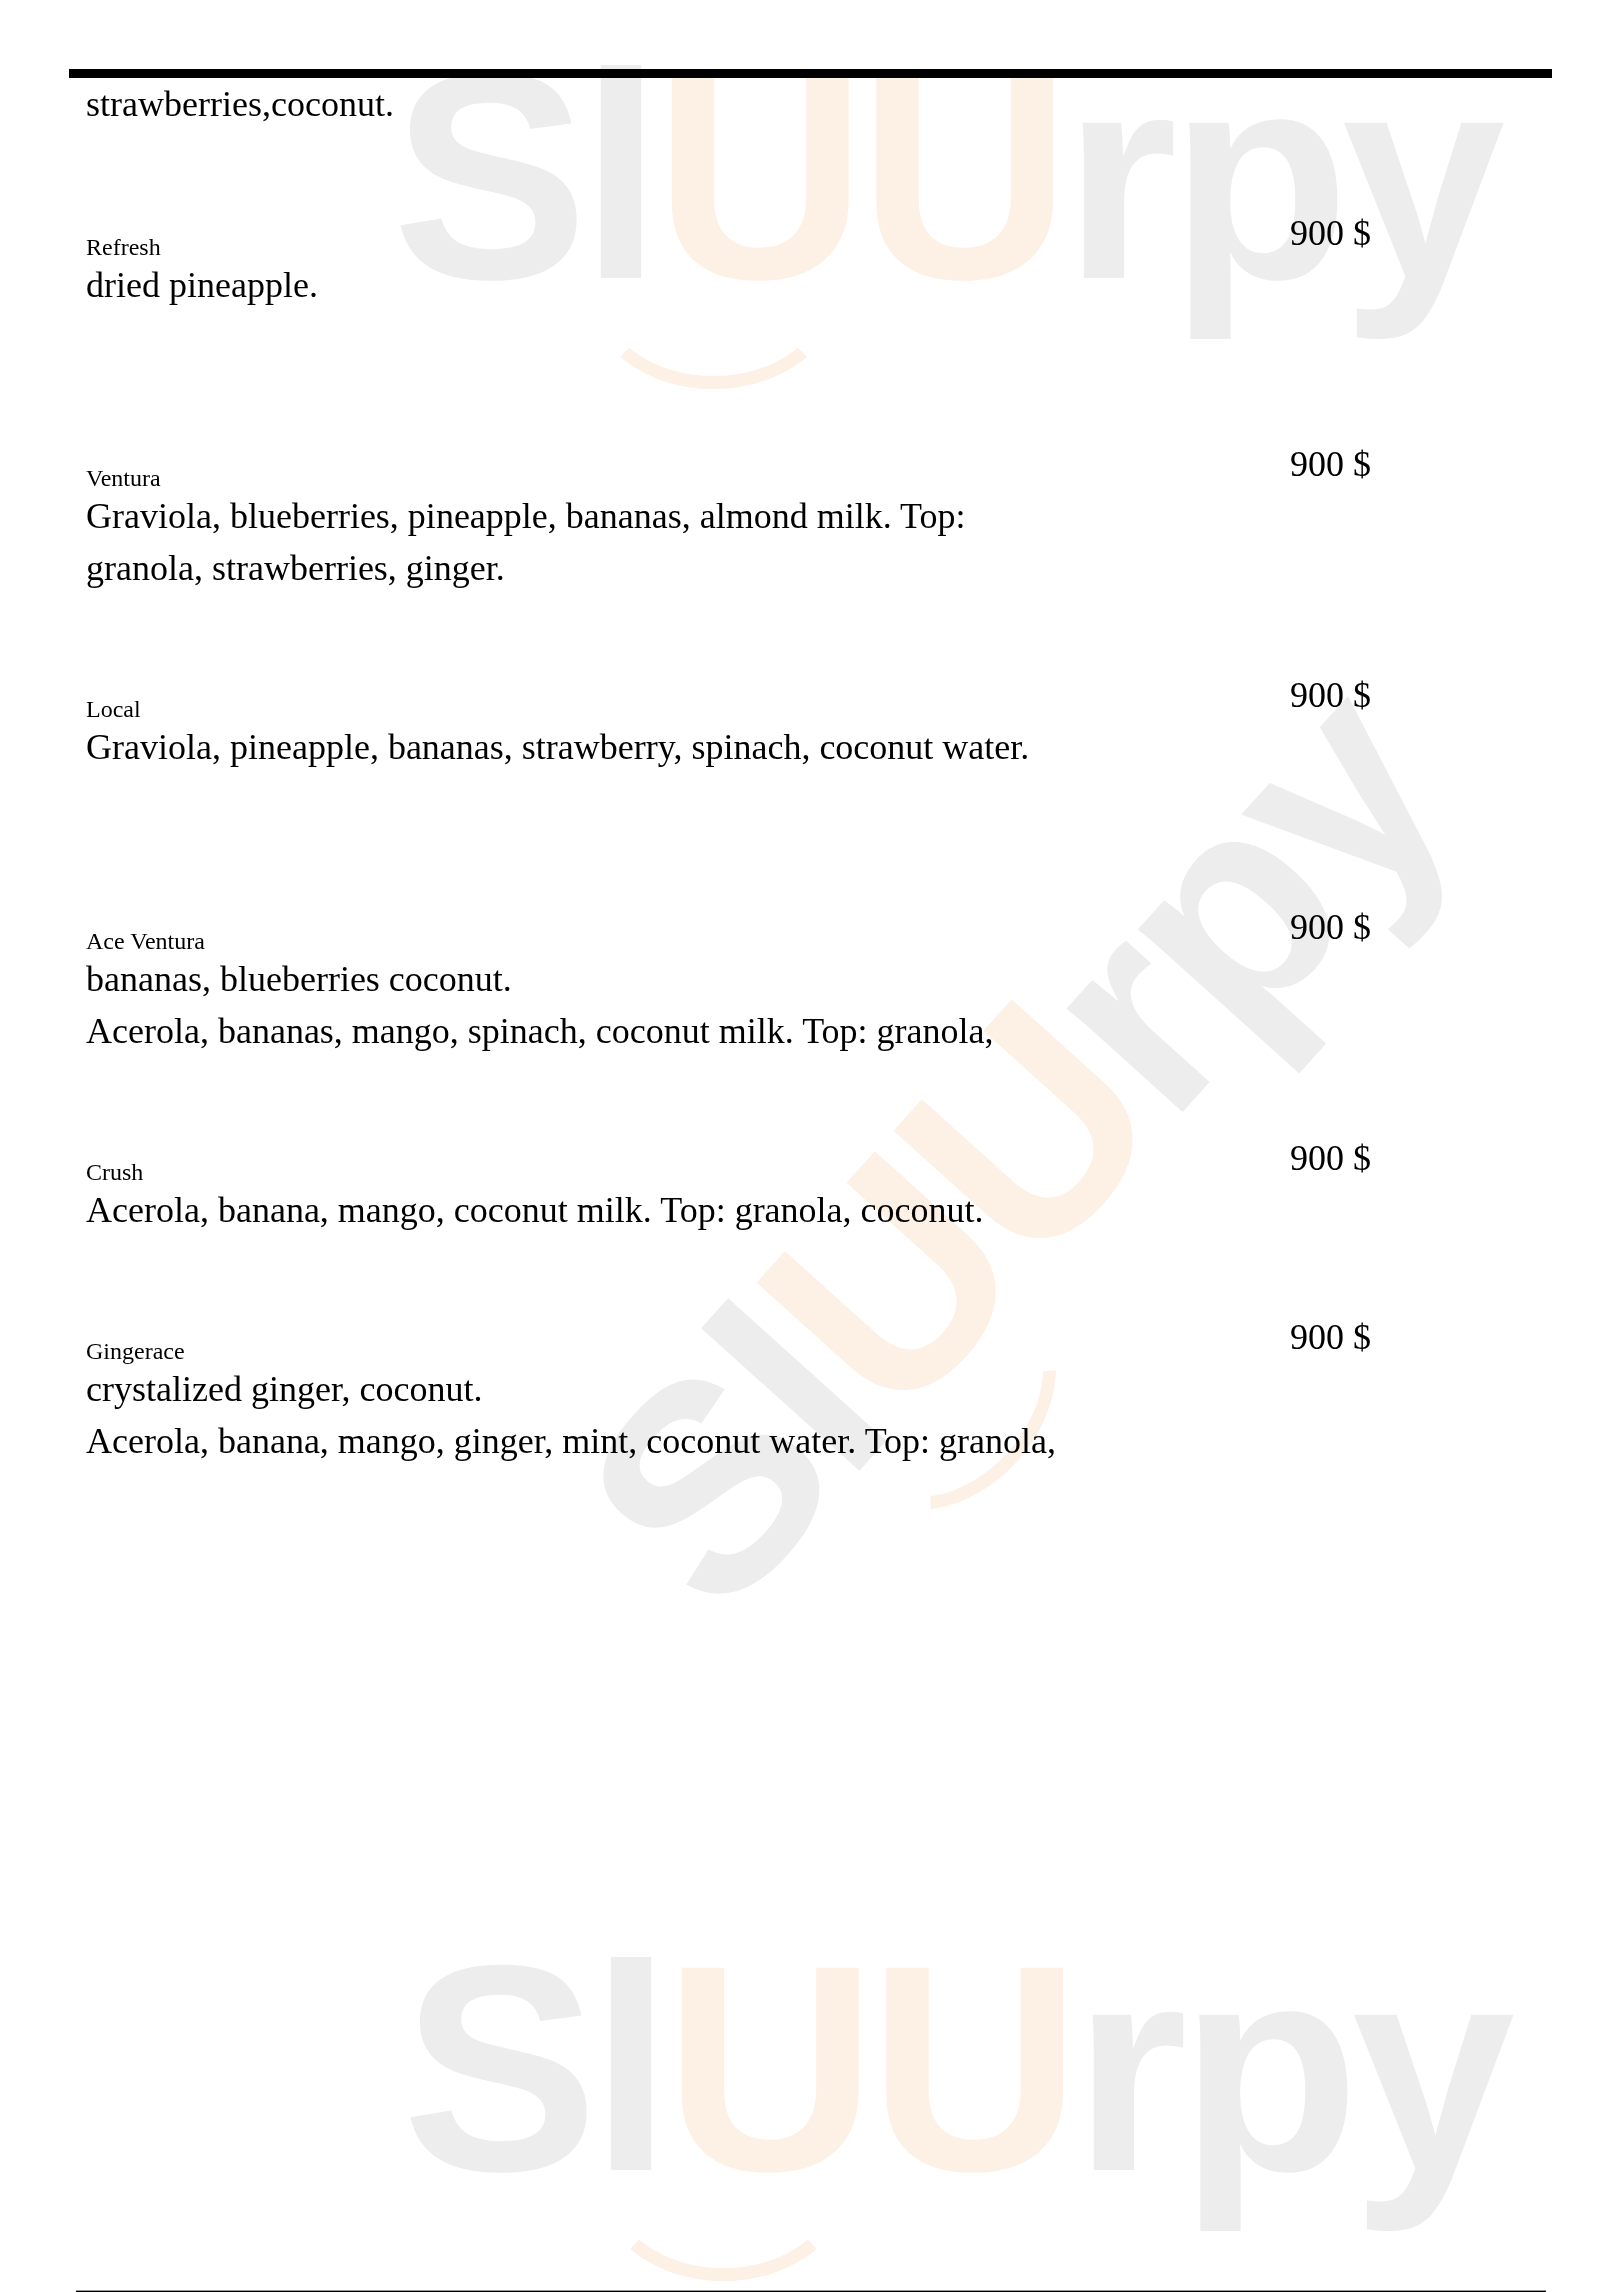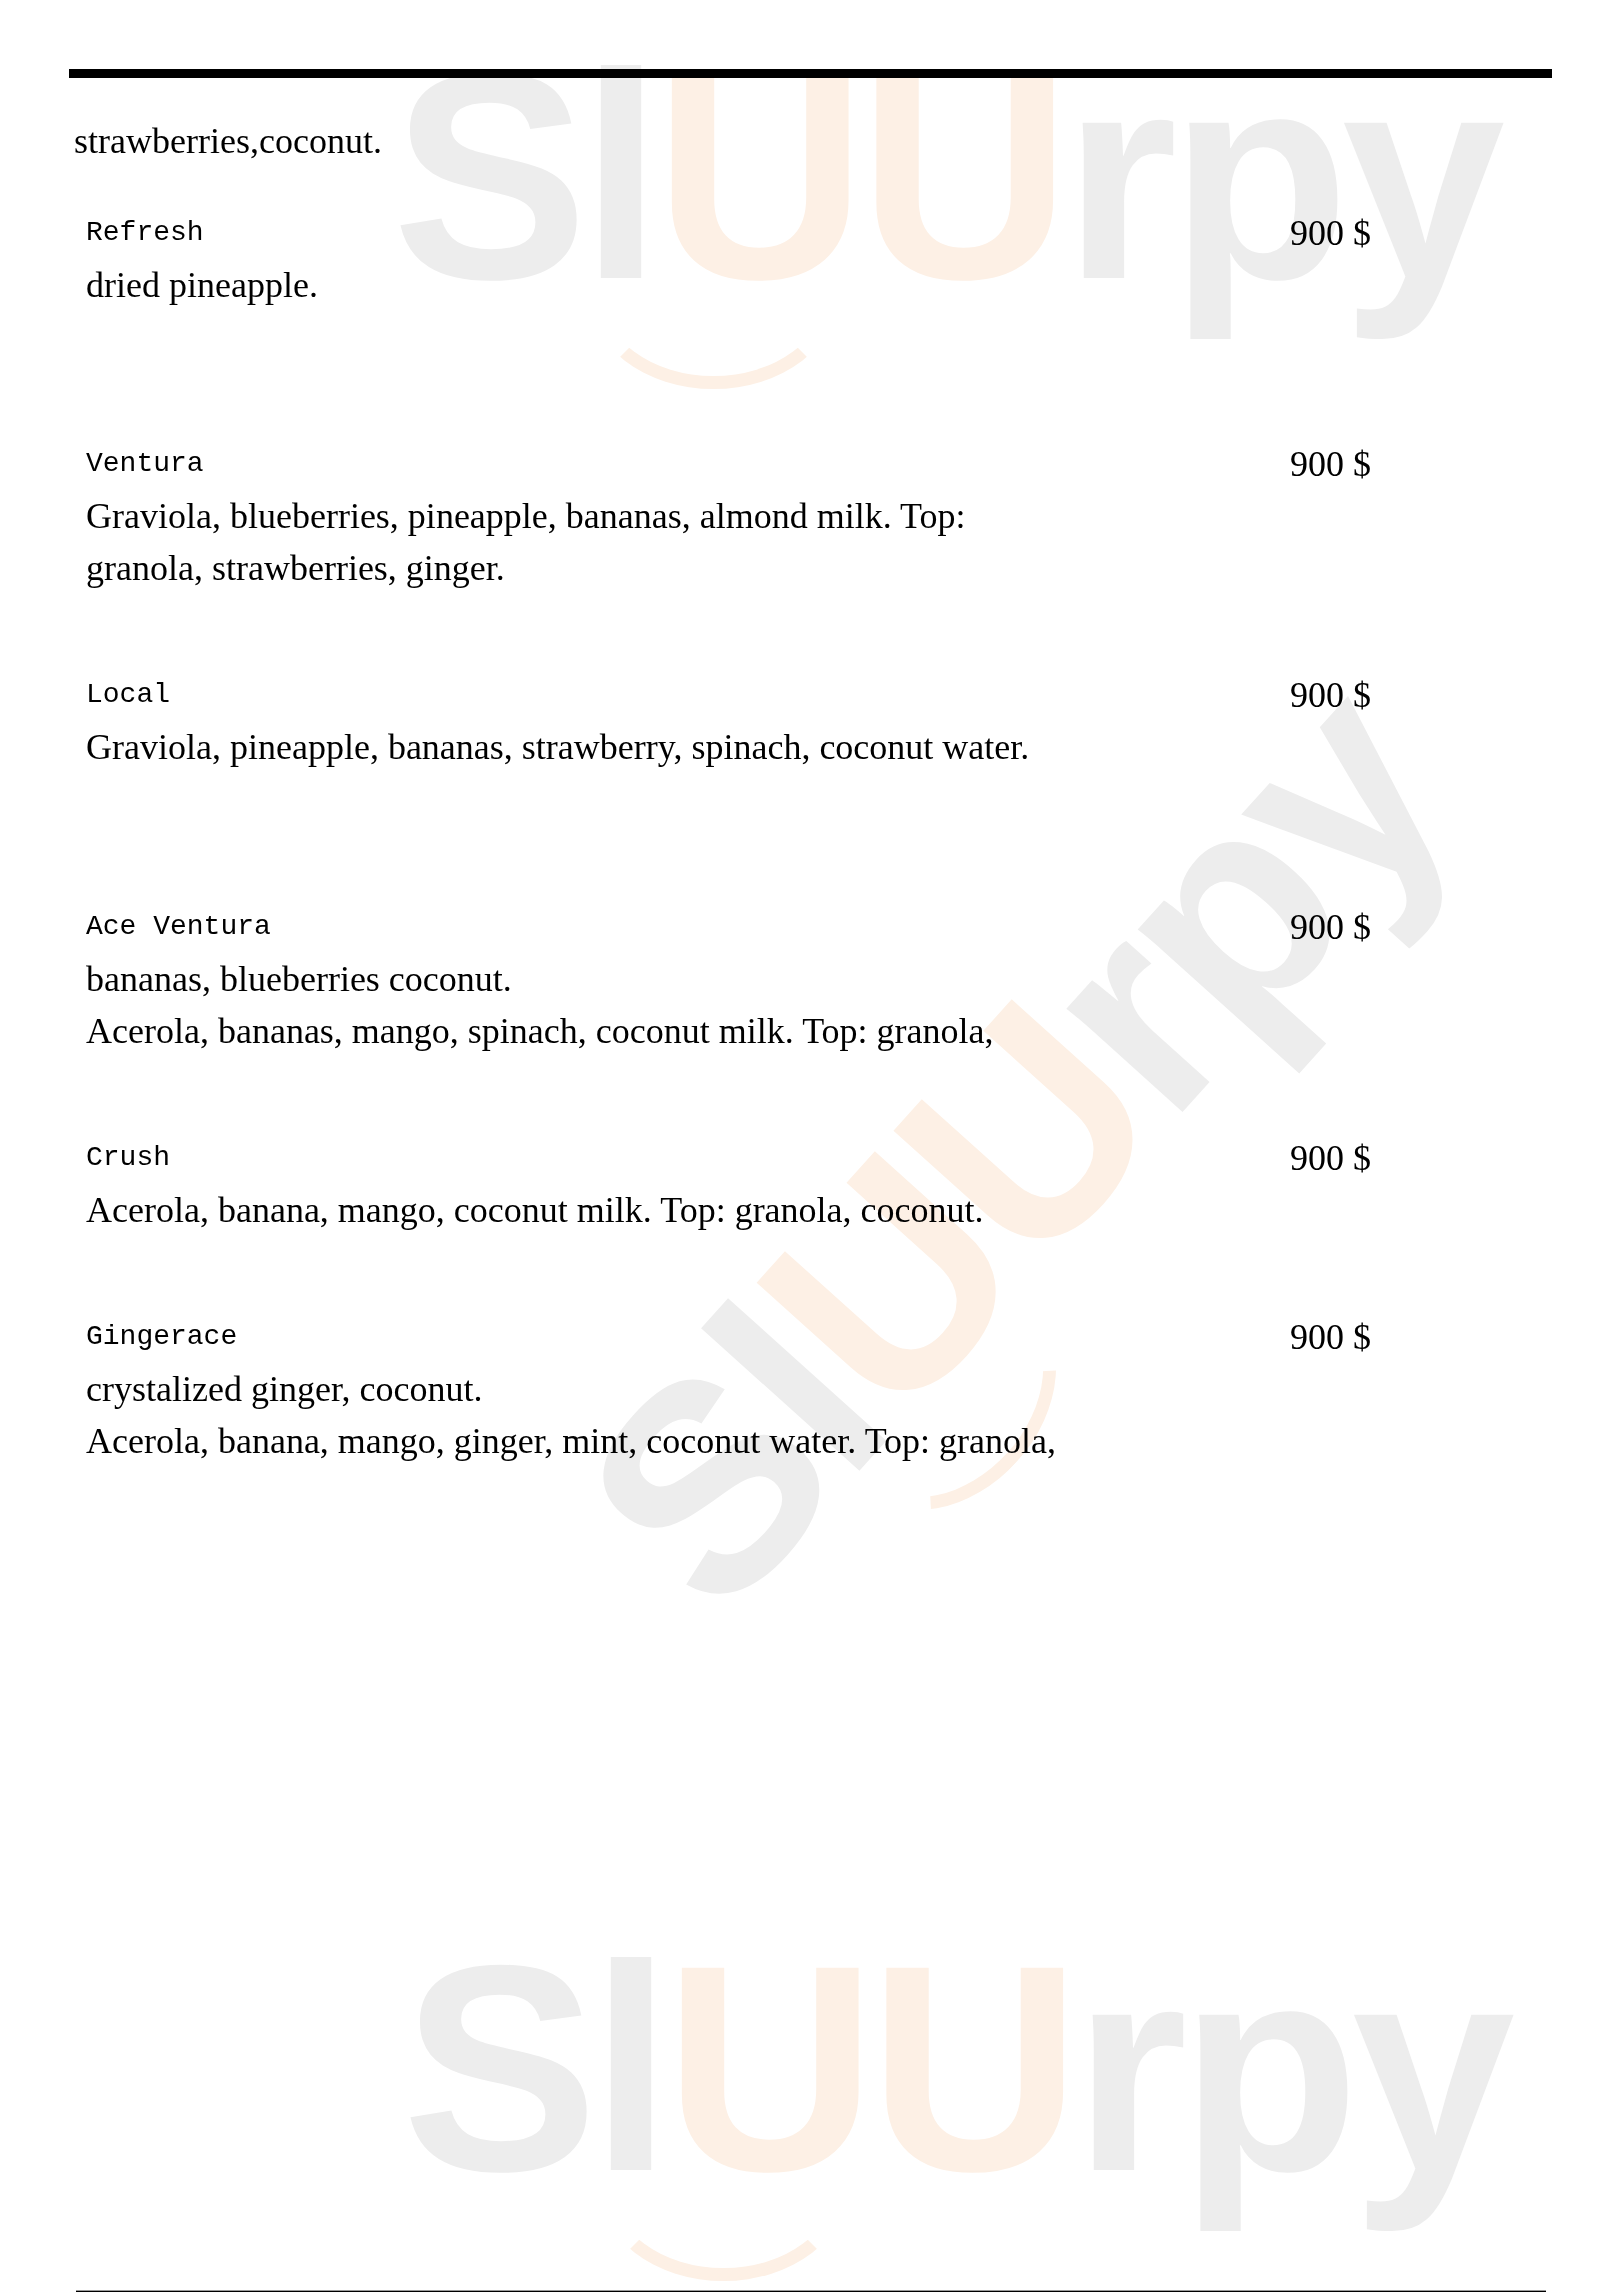--- a/index.html
+++ b/index.html
@@ -62,39 +62,37 @@
     }
     .content {
       position: absolute;
       left: 0;
       top: 0;
       width: 1621px;
       z-index: 1;
     }
     .line {
       position: absolute;
-      left: 74px;
+      left: 86px;
       font-size: 36px;
       line-height: 52px;
       white-space: nowrap;
-      margin-top: 37px;
     }
     .item {
       position: absolute;
       left: 0;
       width: 1621px;
     }
     .item-name {
       position: absolute;
       left: 86px;
-      top: 0;
-      font-size: 28px;
+      top: 14px;
+      font-size: 24px;
       line-height: 52px;
       white-space: nowrap;
-      font-family: Liberation Mono, monospace;
     }
     .item-price {
       position: absolute;
       left: 1290px;
       top: 0;
       font-size: 36px;
       line-height: 52px;
       white-space: nowrap;
     }
     .item-desc {

